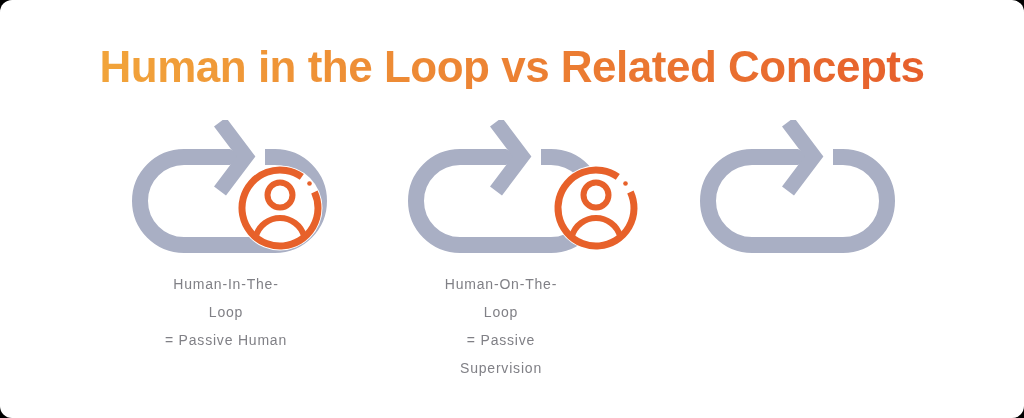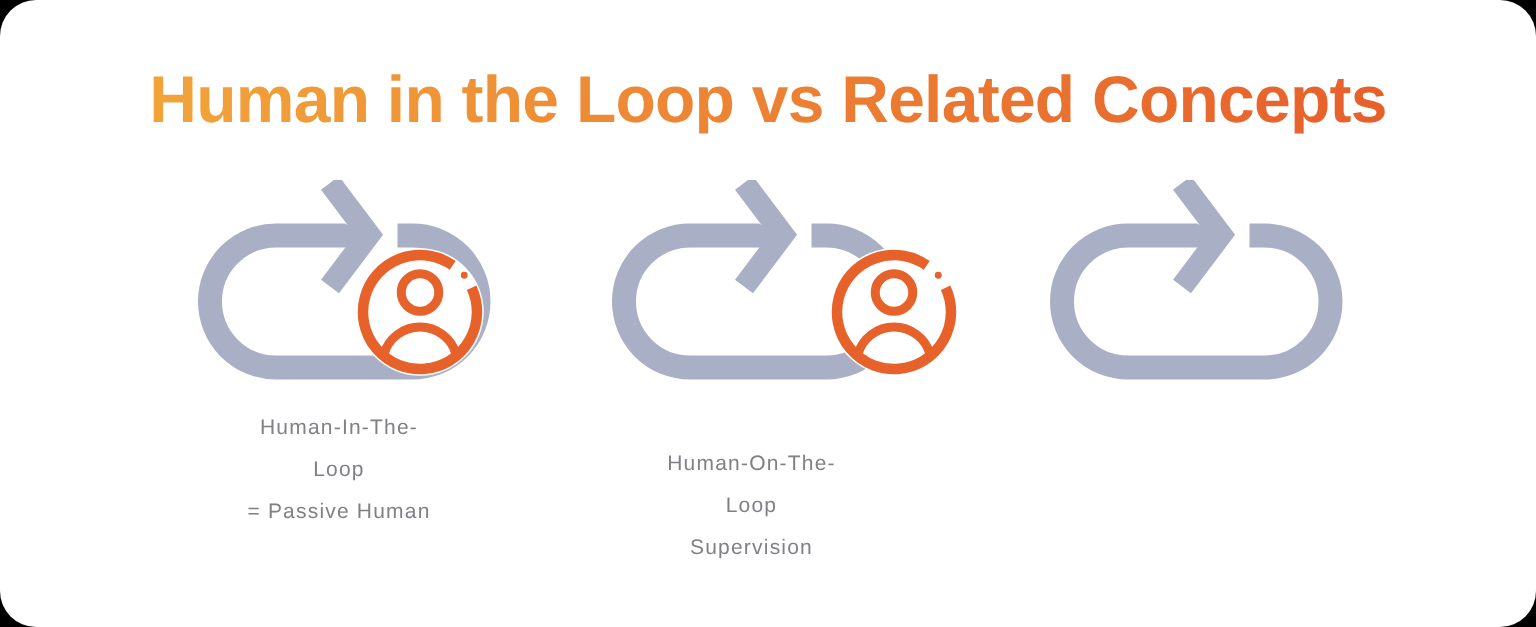--- a/index.html
+++ b/index.html
@@ -14,21 +14,21 @@
   }
   html, body {
     width: 1024px; height: 418px;
     background: var(--page-background);
     font-family: "Liberation Sans", sans-serif;
   }
   .card {
     position: absolute; left: 0; top: 0;
     width: 1024px; height: 418px;
     background: var(--card-background);
-    border-radius: 24px;
+    border-radius: 12px;
     overflow: hidden;
   }
   .title {
     position: absolute; top: 45px; left: 0;
     width: 100%;
     text-align: center;
     font-size: 44px; font-weight: 700; letter-spacing: -0.5px;
     line-height: 1;
     background-image: linear-gradient(90deg, var(--title-gradient-start) 6%, var(--title-gradient-end) 94%);
     -webkit-background-clip: text; background-clip: text;
@@ -39,21 +39,21 @@
   .icon-2 { left: 408px; }
   .icon-3 { left: 700px; }
   .label {
     position: absolute; top: 270px;
     width: 264px;
     text-align: center;
     color: var(--label-gray);
     font-size: 14px; line-height: 28px; letter-spacing: 0.8px;
   }
   .label-1 { left: 94px; }
-  .label-2 { left: 369px; margin-top: 24px; }
+  .label-2 { left: 369px; }
   .label-3 { left: 667px; }
   .loop-stroke   { stroke: var(--loop-gray); fill: none; }
   .loop-fill     { fill: var(--loop-gray); }
   .orange-stroke { stroke: var(--person-orange); fill: none; }
   .orange-fill   { fill: var(--person-orange); }
   .badge-mask    { fill: var(--card-background); }
 </style>
 </head>
 <body>
 
@@ -101,17 +101,18 @@
 
   <div class="label label-1">
     <div>Human-In-The-</div>
     <div>Loop</div>
     <div>= Passive Human</div>
   </div>
 
   <div class="label label-2">
     <div>Human-On-The-</div>
     <div>Loop</div>
+    <div>= Passive</div>
     <div>Supervision</div>
   </div>
 
 
 </div>
 
 </body></html>

